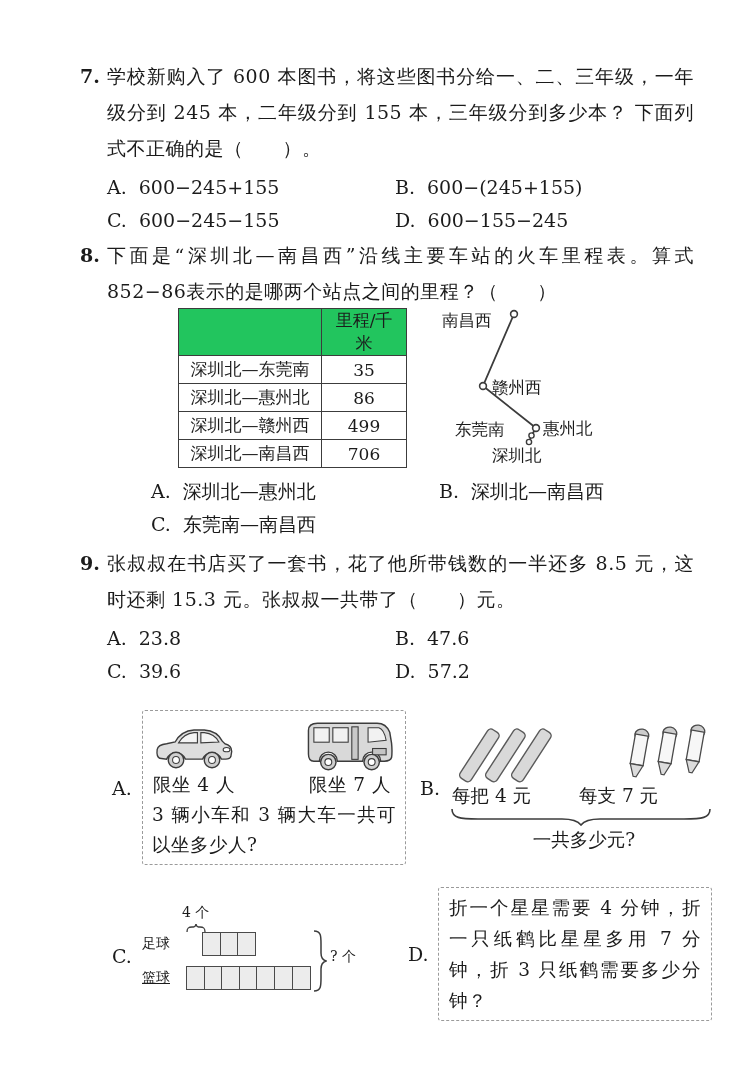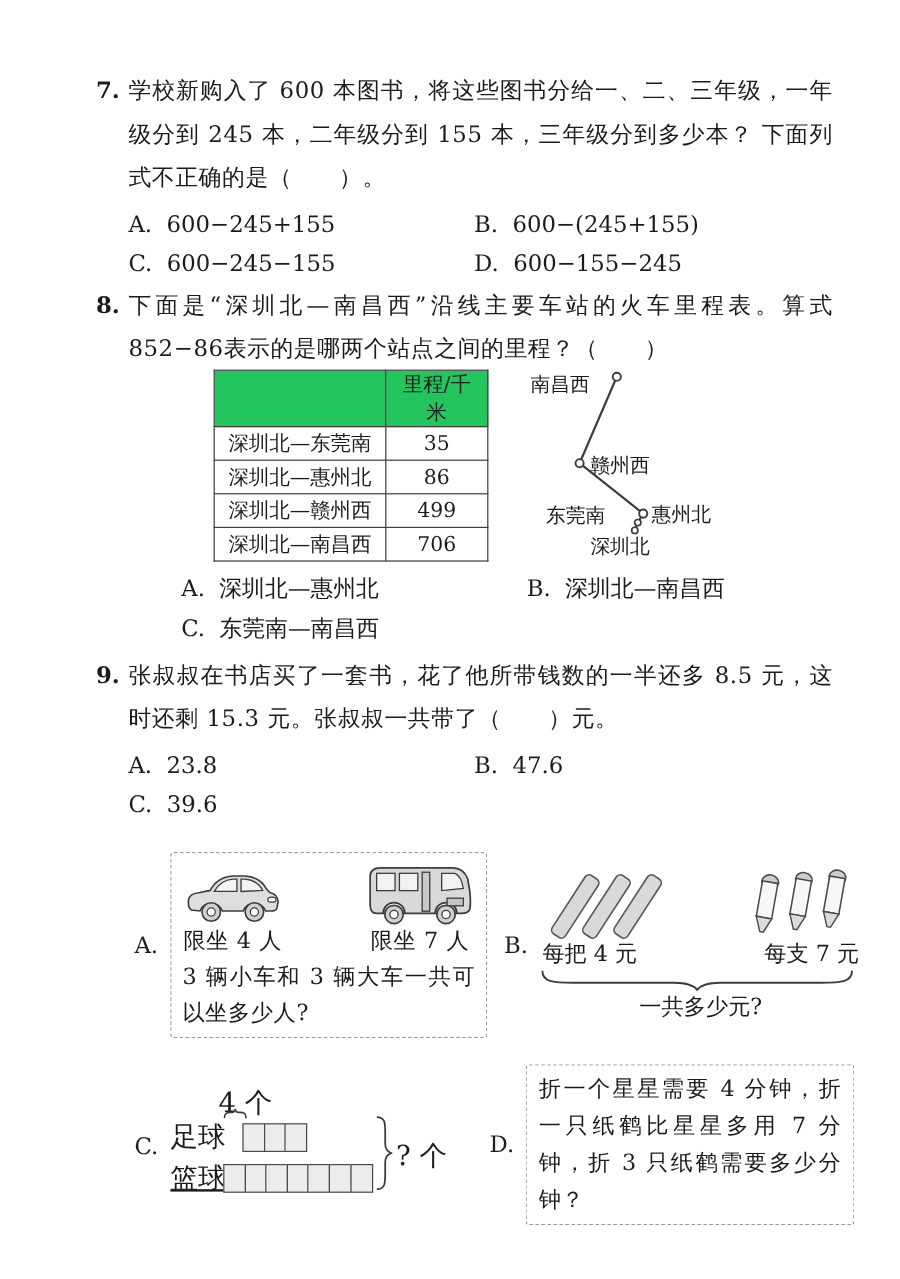--- a/index.html
+++ b/index.html
@@ -38,25 +38,25 @@
 
   .boxA{width:244px; padding:5px 9px 4px 9px;}
   .vehicles{display:flex; justify-content:space-between; align-items:flex-end;}
   .veh-col{display:flex; flex-direction:column; align-items:center;}
   .veh-cap{font-size:18.5px; line-height:26px; white-space:nowrap; letter-spacing:.5px;}
   .boxA .a-question{font-size:18.5px; line-height:30px; text-align:justify; letter-spacing:.5px; margin-top:2px;}
 
   .cellB{margin-left:14px;}
   .b-content{width:268px;}
   .b-groups{display:flex; justify-content:space-between; align-items:flex-end; padding:0 6px;}
-  .b-caps{display:flex; justify-content:space-between; padding:0 2px; font-size:18.5px; line-height:24px; white-space:nowrap;}
+  .b-caps{display:flex; justify-content:flex-start; padding:0 2px; font-size:18.5px; line-height:24px; white-space:nowrap;gap:48px;}
   .b-question{text-align:center; font-size:18.5px; line-height:26px; margin-top:1px;}
 
   .cellC{margin-top:12px;}
-  .c-diagram{position:relative; width:250px; height:96px; font-size:23px;}
+  .c-diagram{position:relative; width:250px; height:96px; font-size:14px;}
   .c-unit-label{position:absolute; left:40px; top:-4px; white-space:nowrap;}
   .c-unit-brace{position:absolute; left:44px; top:16px;}
   .c-row{position:absolute; display:flex; align-items:center;}
   .c-row1{top:24px; left:0;gap:16px;}
   .c-row2{top:58px; left:0;}
   .c-label{width:44px; white-space:nowrap; flex:none;}
   .c-label.underlined{text-decoration:underline;}
   .bar{display:flex;}
   .sq{width:17px; height:22px; background:#ececec; border:1.4px solid #4a4a4a; margin-left:-1.4px;}
   .sq:first-child{margin-left:0;}
@@ -145,20 +145,21 @@
   </div>
 
   <div class="question" style="top:545px; left:80px; width:614px;">
     <span class="qnum">9.</span>
     <div class="qbody">
       <p class="qtext">张叔叔在书店买了一套书，花了他所带钱数的一半还多 8.5 元，这时还剩 15.3 元。张叔叔一共带了（　　）元。</p>
       <div class="opt-grid">
         <div class="opt"><span class="olabel">A.</span><span>23.8</span></div>
         <div class="opt"><span class="olabel">B.</span><span>47.6</span></div>
         <div class="opt"><span class="olabel">C.</span><span>39.6</span></div>
+        <div class="opt"><span class="olabel">D.</span><span>57.2</span></div>
       </div>
     </div>
   </div>
 
 
   <div class="fig-area">
 
     <div class="fig-row">
 
       <div class="fig-cell">

